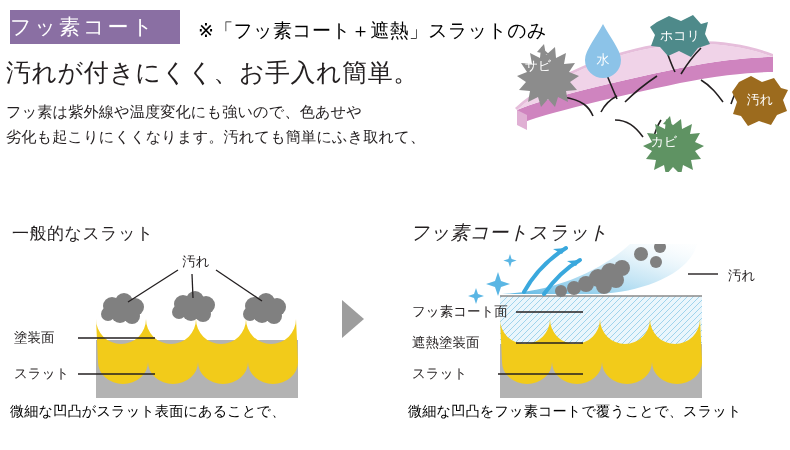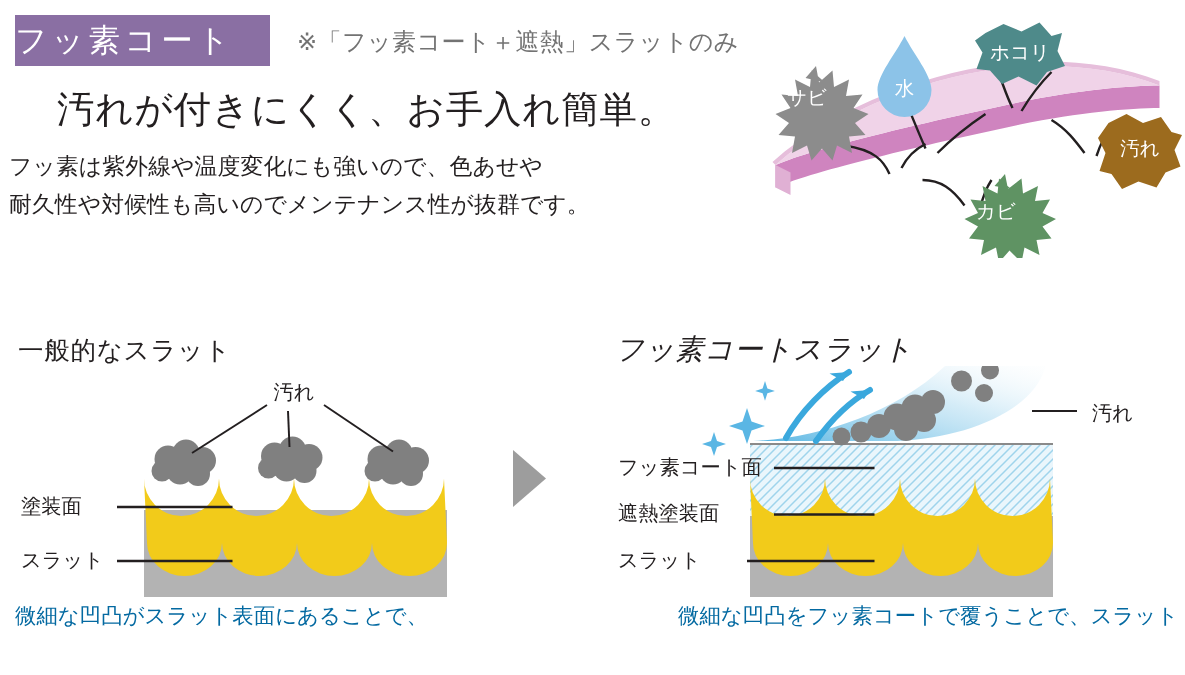--- a/index.html
+++ b/index.html
@@ -19,28 +19,27 @@
     width:170px;height:34px;
     background:#8a6fa3;
     display:flex;align-items:center;justify-content:flex-start;
   }
   .badge span{
     color:#ffffff;font-size:21px;letter-spacing:3px;
     font-family:"DejaVu Sans",sans-serif;
   }
   .note{
     position:absolute;left:198px;top:18px;
-    font-size:16px;color:#737373;letter-spacing:.3px;
+    font-size:19px;color:#000000;letter-spacing:.3px;
     font-family:"DejaVu Sans",sans-serif;
   }
   .headline{
     position:absolute;left:6px;top:56px;
     font-size:25px;color:#231f20;letter-spacing:.5px;
     font-family:"DejaVu Sans",sans-serif;
-    margin-left:32px;
   }
   .body-copy{
     position:absolute;left:6px;top:100px;width:500px;
     font-size:15.2px;line-height:1.62;color:#231f20;letter-spacing:.1px;
     font-family:Liberation Sans, sans-serif;
   }
   .body-copy div{white-space:nowrap;}
 
   
   .hero{position:absolute;left:505px;top:2px;width:285px;height:170px;}
@@ -65,45 +64,45 @@
   .diagram{position:absolute;left:0;top:22px;}
   .diagram svg{display:block;}
 
   .lbl{
     font-size:13.5px;fill:#231f20;
     font-family:"DejaVu Sans",sans-serif;
     dominant-baseline:middle;
   }
 
   .caption{
-    position:absolute;font-size:14.2px;line-height:1.6;color:#0369a1;
+    position:absolute;font-size:14.2px;line-height:1.6;color:#000000;
     font-family:"DejaVu Sans",sans-serif;letter-spacing:.1px;
   }
   .panel.left .caption{left:10px;top:178px;}
-  .panel.right .caption{left:10px;top:178px;margin-left:44px;}
+  .panel.right .caption{left:10px;top:178px;}
   .caption div{white-space:nowrap;}
 
   .arrow-sep{position:absolute;left:338px;top:298px;}
 </style>
 </head>
 <body>
 
 <div class="page">
 
   <div class="badge">
     <span>フッ素コート</span>
   </div>
 
   <div class="note">※「フッ素コート＋遮熱」スラットのみ</div>
 
   <div class="headline">汚れが付きにくく、お手入れ簡単。</div>
 
   <div class="body-copy">
     <div>フッ素は紫外線や温度変化にも強いので、色あせや</div>
-    <div>耐久性や対候性も高いのでメンテナンス性が抜群です。</div>
+    <div>劣化も起こりにくくなります。汚れても簡単にふき取れて、</div>
   </div>
 
   <div class="hero">
     <svg width="285" height="170" viewBox="0 0 285 170">
 
       <g>
         <path d="M12,108 C40,96 110,80 175,66 C215,58 248,55 268,55
                  L268,70 C248,70 215,73 175,81 C110,95 40,111 12,123 Z" fill="#cf84bf"></path>
         <path d="M12,108 C40,96 110,80 175,66 C215,58 248,55 268,55
                  L268,55 C240,44 205,40 170,43 C120,47 55,70 12,108 Z" fill="#f0d3e8"></path>

